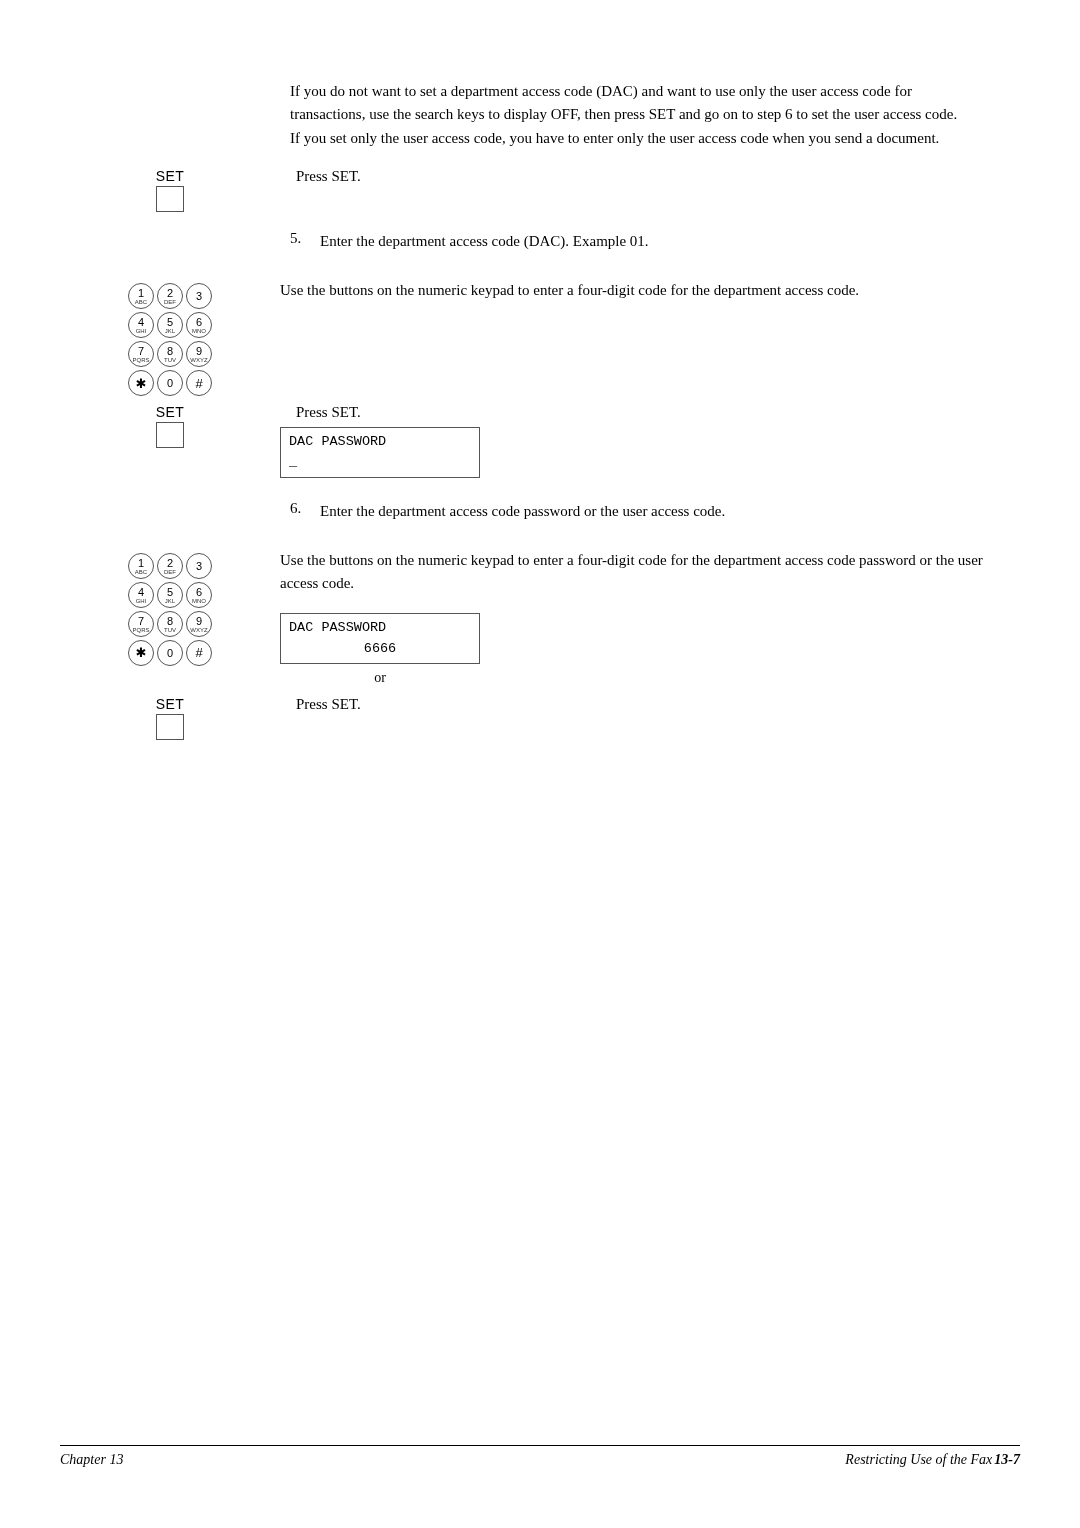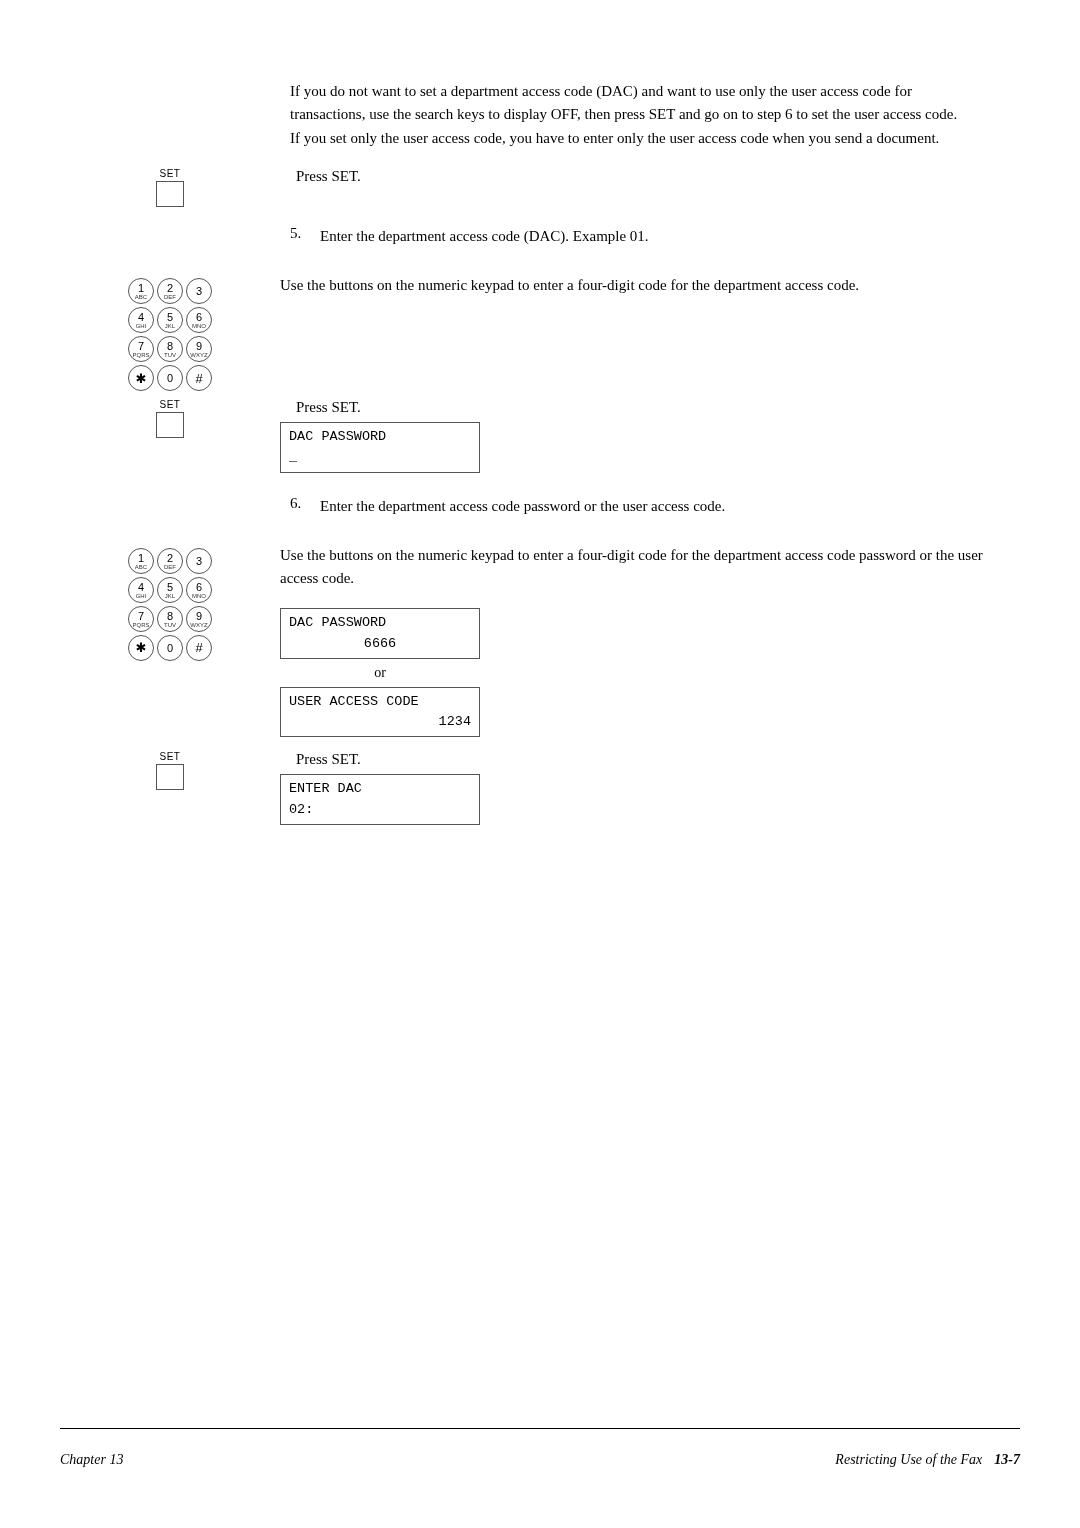--- a/index.html
+++ b/index.html
@@ -38,21 +38,21 @@
     }
 
     
     .set-btn-wrap {
       display: flex;
       flex-direction: column;
       align-items: center;
       margin-bottom: 2px;
     }
     .set-label {
-      font-size: 10px;
+      font-size: 14px;
       font-family: Arial, sans-serif;
       letter-spacing: 0.5px;
       margin-bottom: 2px;
     }
     .set-btn {
       width: 28px;
       height: 26px;
       border: 1.5px solid #555;
       background: #fff;
       display: flex;
@@ -142,28 +142,28 @@
 
     
     .footer {
       position: absolute;
       bottom: 60px;
       left: 60px;
       right: 60px;
       border-top: 1.5px solid #000;
       display: flex;
       justify-content: space-between;
-      padding-top: 23px;
+      padding-top: 6px;
       font-style: italic;
       font-size: 14px;
     }
 
     .footer-right {
       display: flex;
-      gap: 12px;
+      gap: 2px;
       align-items: baseline;
     }
 
     .footer-page-bold {
       font-style: italic;
       font-weight: bold;
       font-size: 14px;
     }
 
     .press-set-line {
@@ -382,45 +382,33 @@
         <div class="lcd-line">
           <span>DAC PASSWORD</span>
         </div>
         <div class="lcd-line" style="justify-content:center;">
           <span>6666</span>
         </div>
       </div>
 
       <div class="or-center">or</div>
 
-      <div class="lcd-box">
-        <div class="lcd-line">
-          <span>USER ACCESS CODE</span>
-        </div>
-        <div class="lcd-line" style="justify-content:flex-end;">
-          <span>1234</span>
-        </div>
-      </div>
     </div>
   </div>
 
   <div class="inline-set-row">
     <div class="inline-set-left">
       <div class="set-btn-wrap">
         <span class="set-label">SET</span>
         <div class="set-btn"></div>
       </div>
     </div>
     <div class="inline-set-right">
       <div class="press-set-line">Press SET.</div>
 
-      <div class="lcd-box">
-        <div class="lcd-line-single">ENTER DAC</div>
-        <div class="lcd-line-single">02:</div>
-      </div>
     </div>
   </div>
 
   <div class="footer">
     <span>Chapter 13</span>
     <div class="footer-right">
       <span>Restricting Use of the Fax</span>
       <span class="footer-page-bold">13-7</span>
     </div>
   </div>

